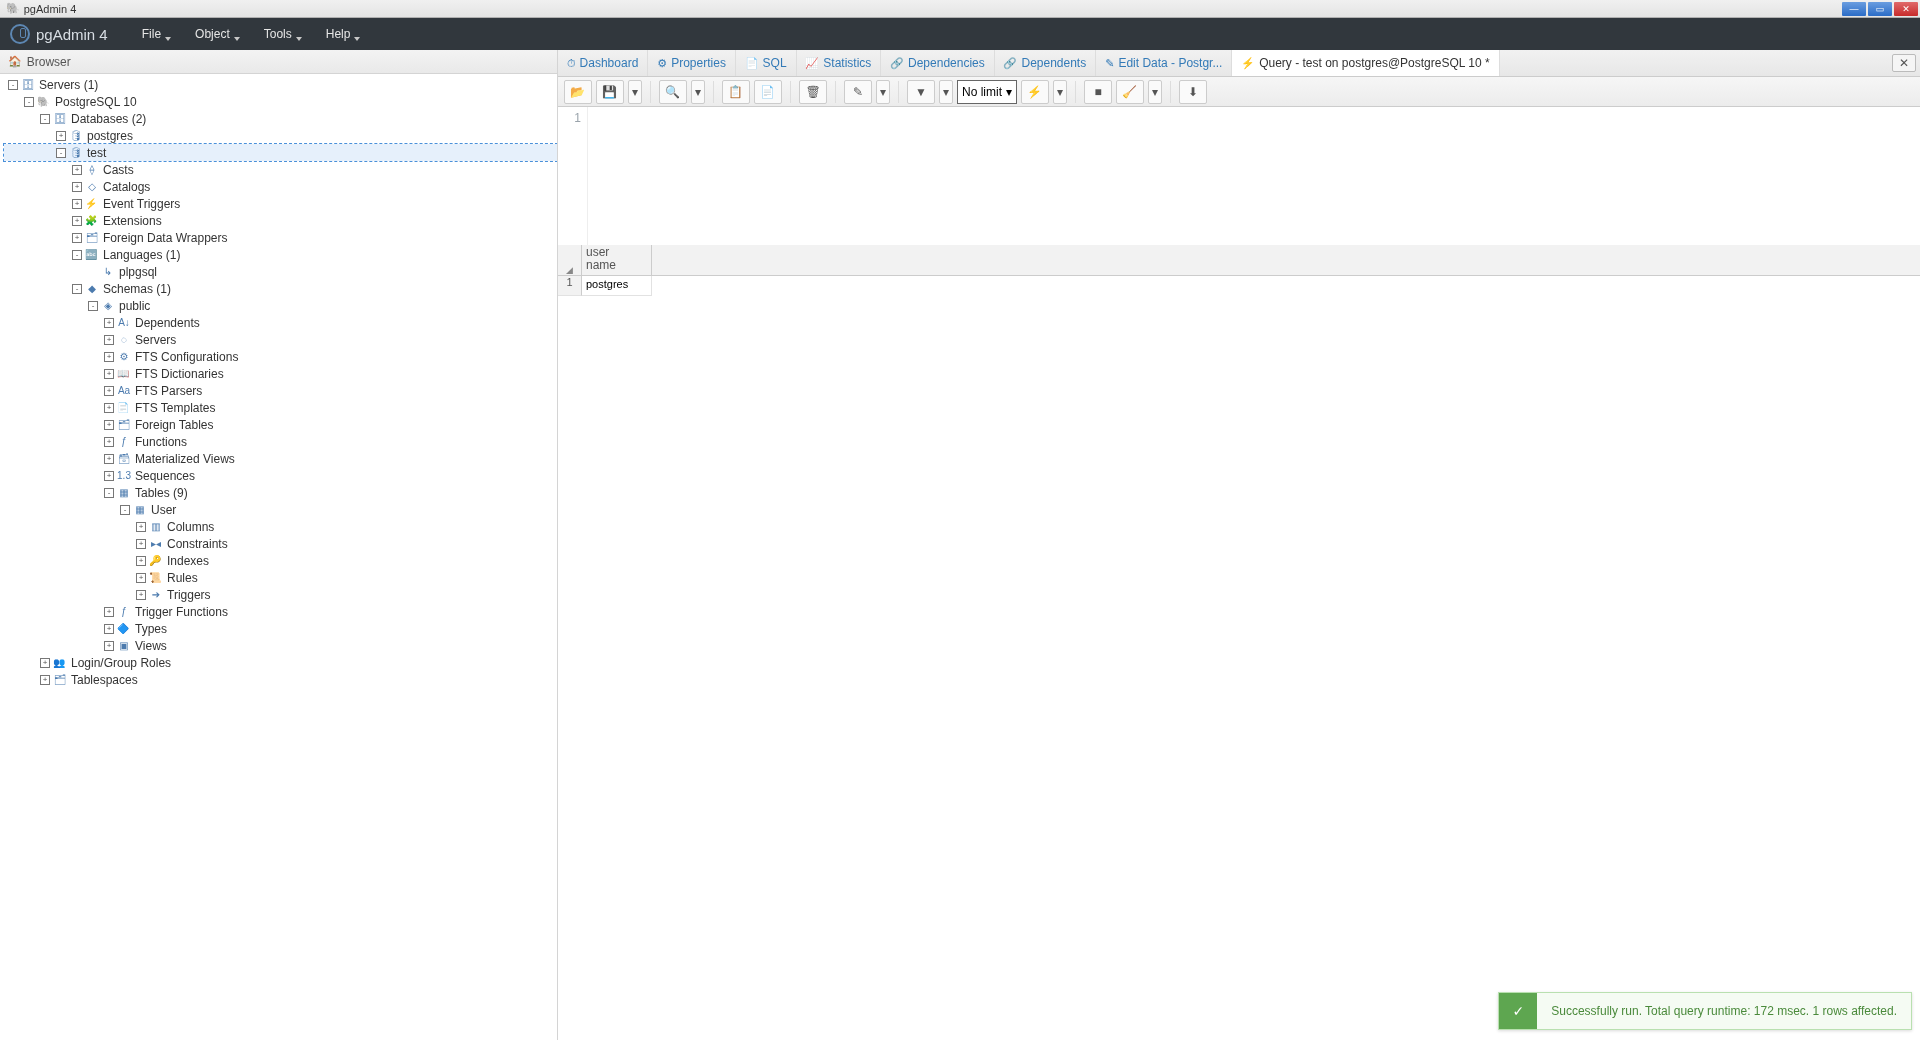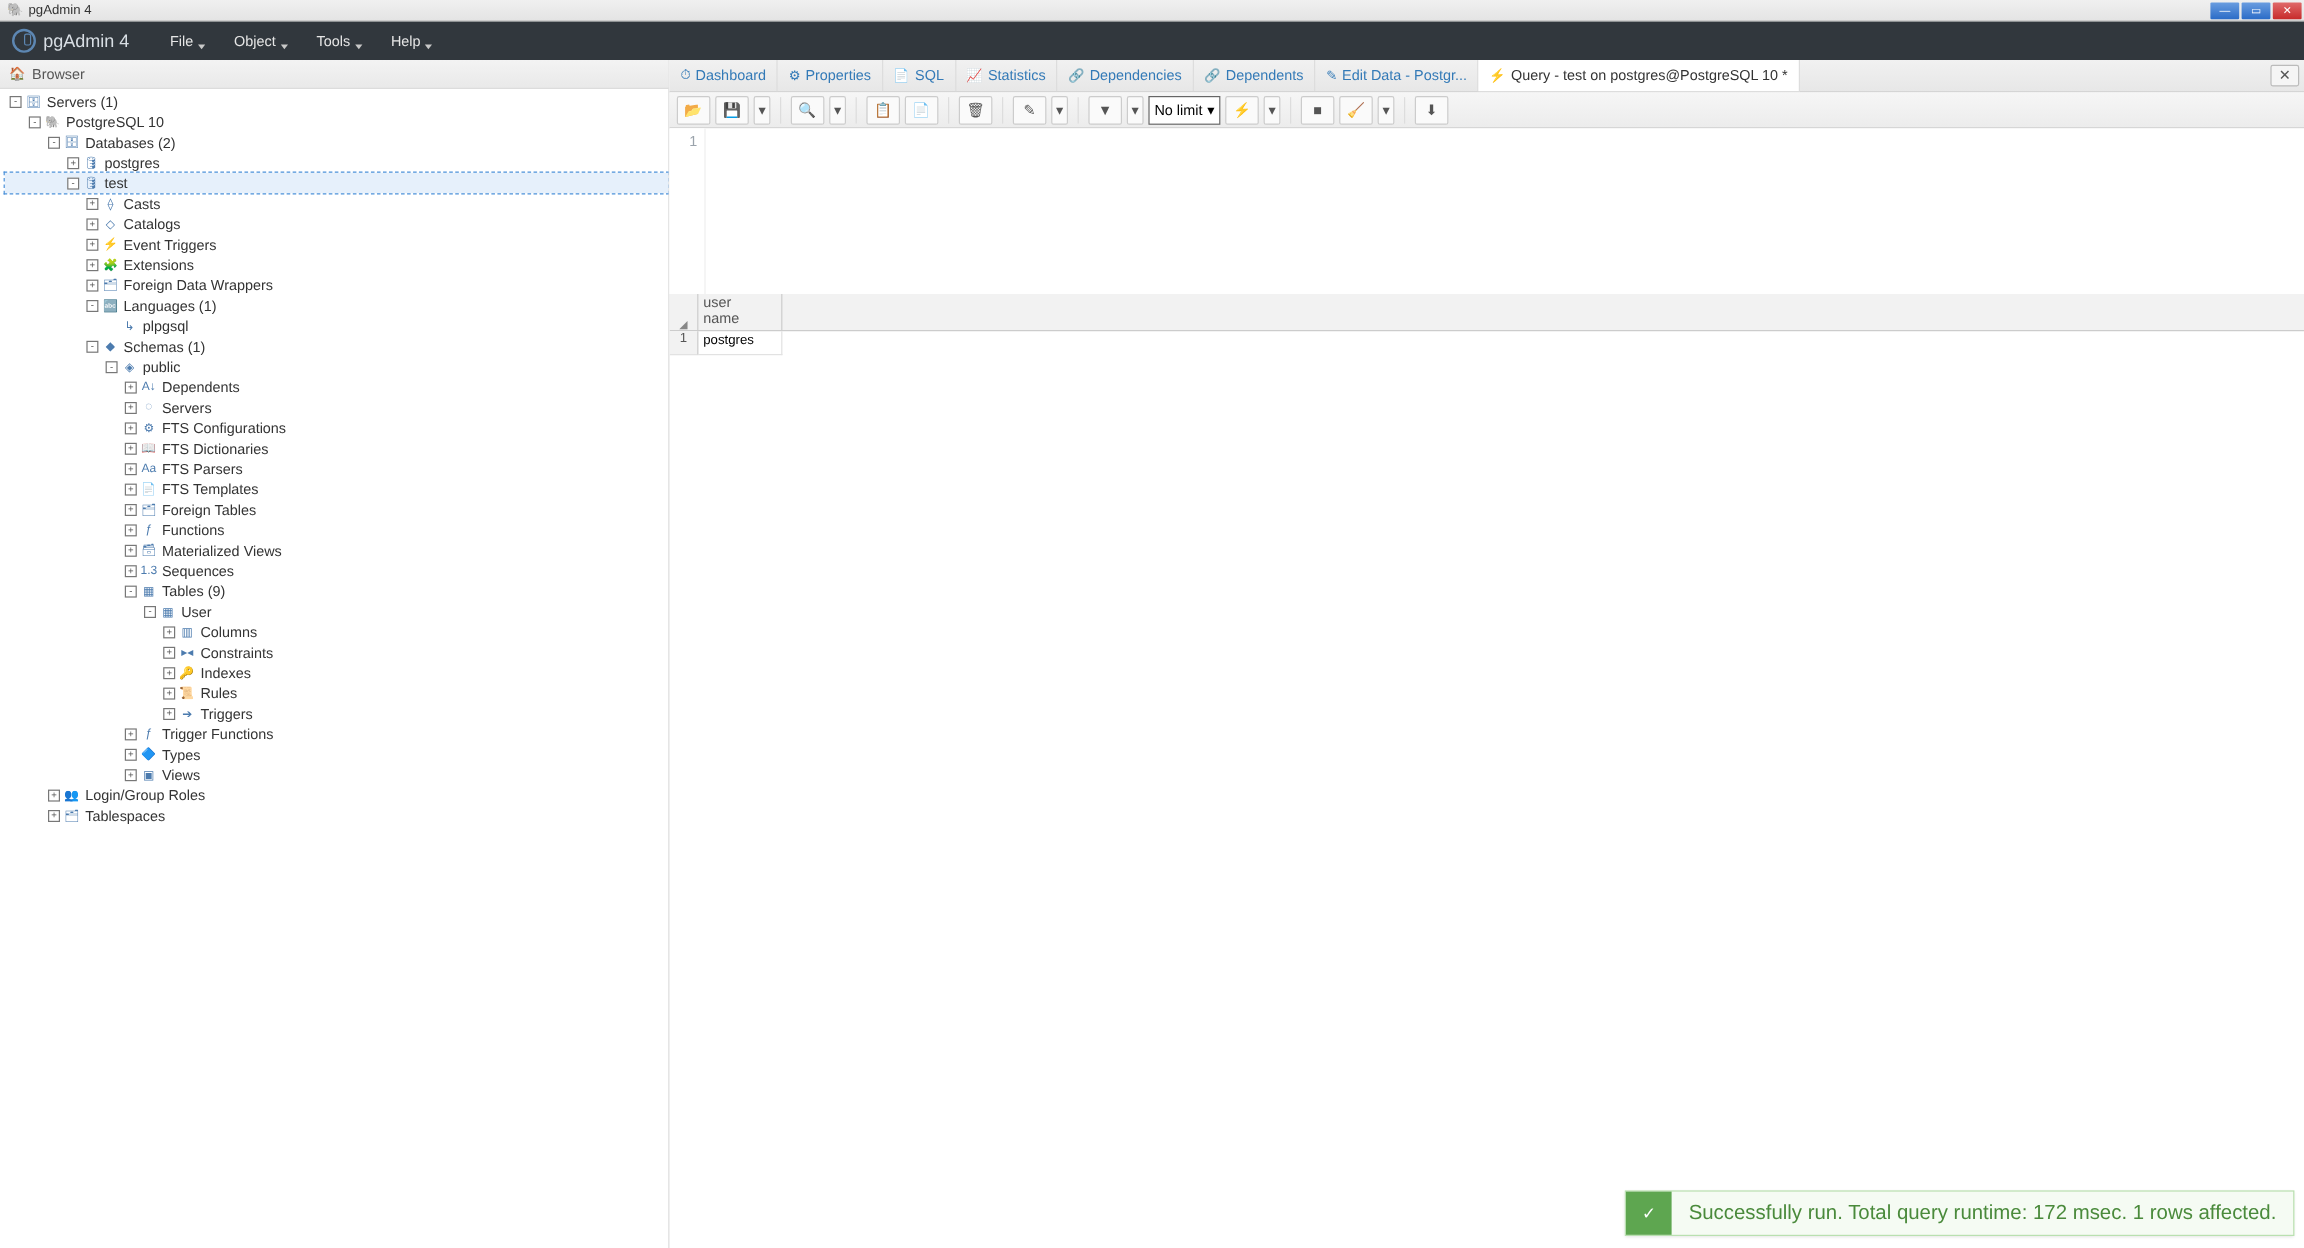--- a/index.html
+++ b/index.html
@@ -65,21 +65,21 @@
 .result-grid { flex: 1; overflow: auto; }
 .grid-header { display: flex; background: #f2f2f2; border-bottom: 1px solid #ccc; }
 .gh-rownum { width: 24px; border-right: 1px solid #ccc; height: 30px; display:flex; align-items:flex-end; justify-content:center; font-size:9px; color:#888; }
 .gh-col { width: 70px; border-right: 1px solid #ccc; padding: 1px 4px; font-size: 11px; color: #555; line-height: 1.1; }
 .grid-row { display: flex; height: 20px; }
 .gr-num { width: 24px; text-align: center; background: #f2f2f2; border-right: 1px solid #ccc; border-bottom: 1px solid #e2e2e2; font-size:11px; color:#555; }
 .gr-cell { width: 70px; border-right: 1px solid #e2e2e2; border-bottom: 1px solid #e2e2e2; padding: 2px 4px; font-size: 11px; }
 
 .toast { position: absolute; bottom: 10px; right: 8px; display: flex; align-items: center; border: 1px solid #b9e0b0; background: #f5fbf3; color: #4a8a3b; height: 38px; box-shadow: 0 1px 3px rgba(0,0,0,.15); }
 .toast .ticon2 { width: 38px; height: 100%; background: #5ea650; color: #fff; display: flex; align-items: center; justify-content: center; font-size: 14px; }
-.toast .tmsg { padding: 0 14px; font-size: 17px; }
+.toast .tmsg { padding: 0 14px; font-size: 12px; }
 </style>
 </head>
 <body>
 
 <div class="window-title-bar">
   <div class="window-title-left">
     <span class="elephant">🐘</span>
     <span class="t">pgAdmin 4</span>
   </div>
   <div class="window-controls">

